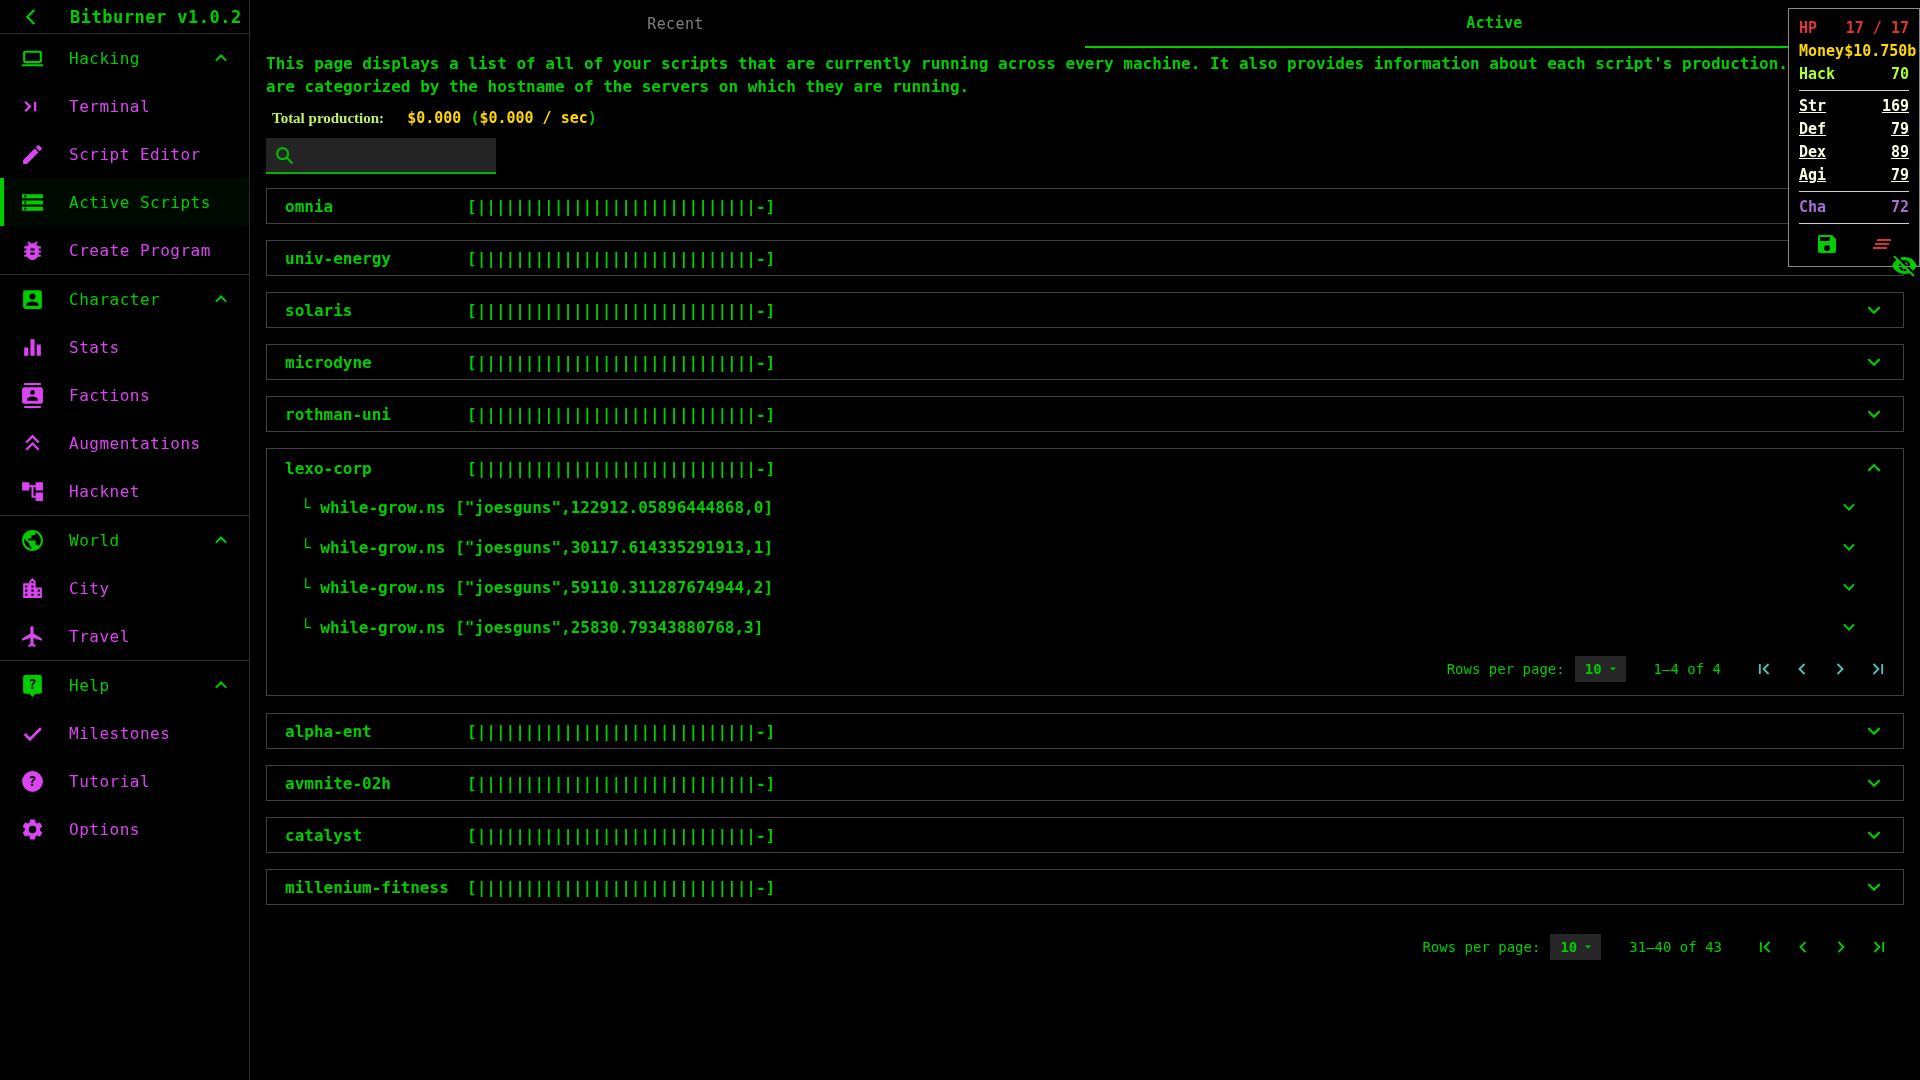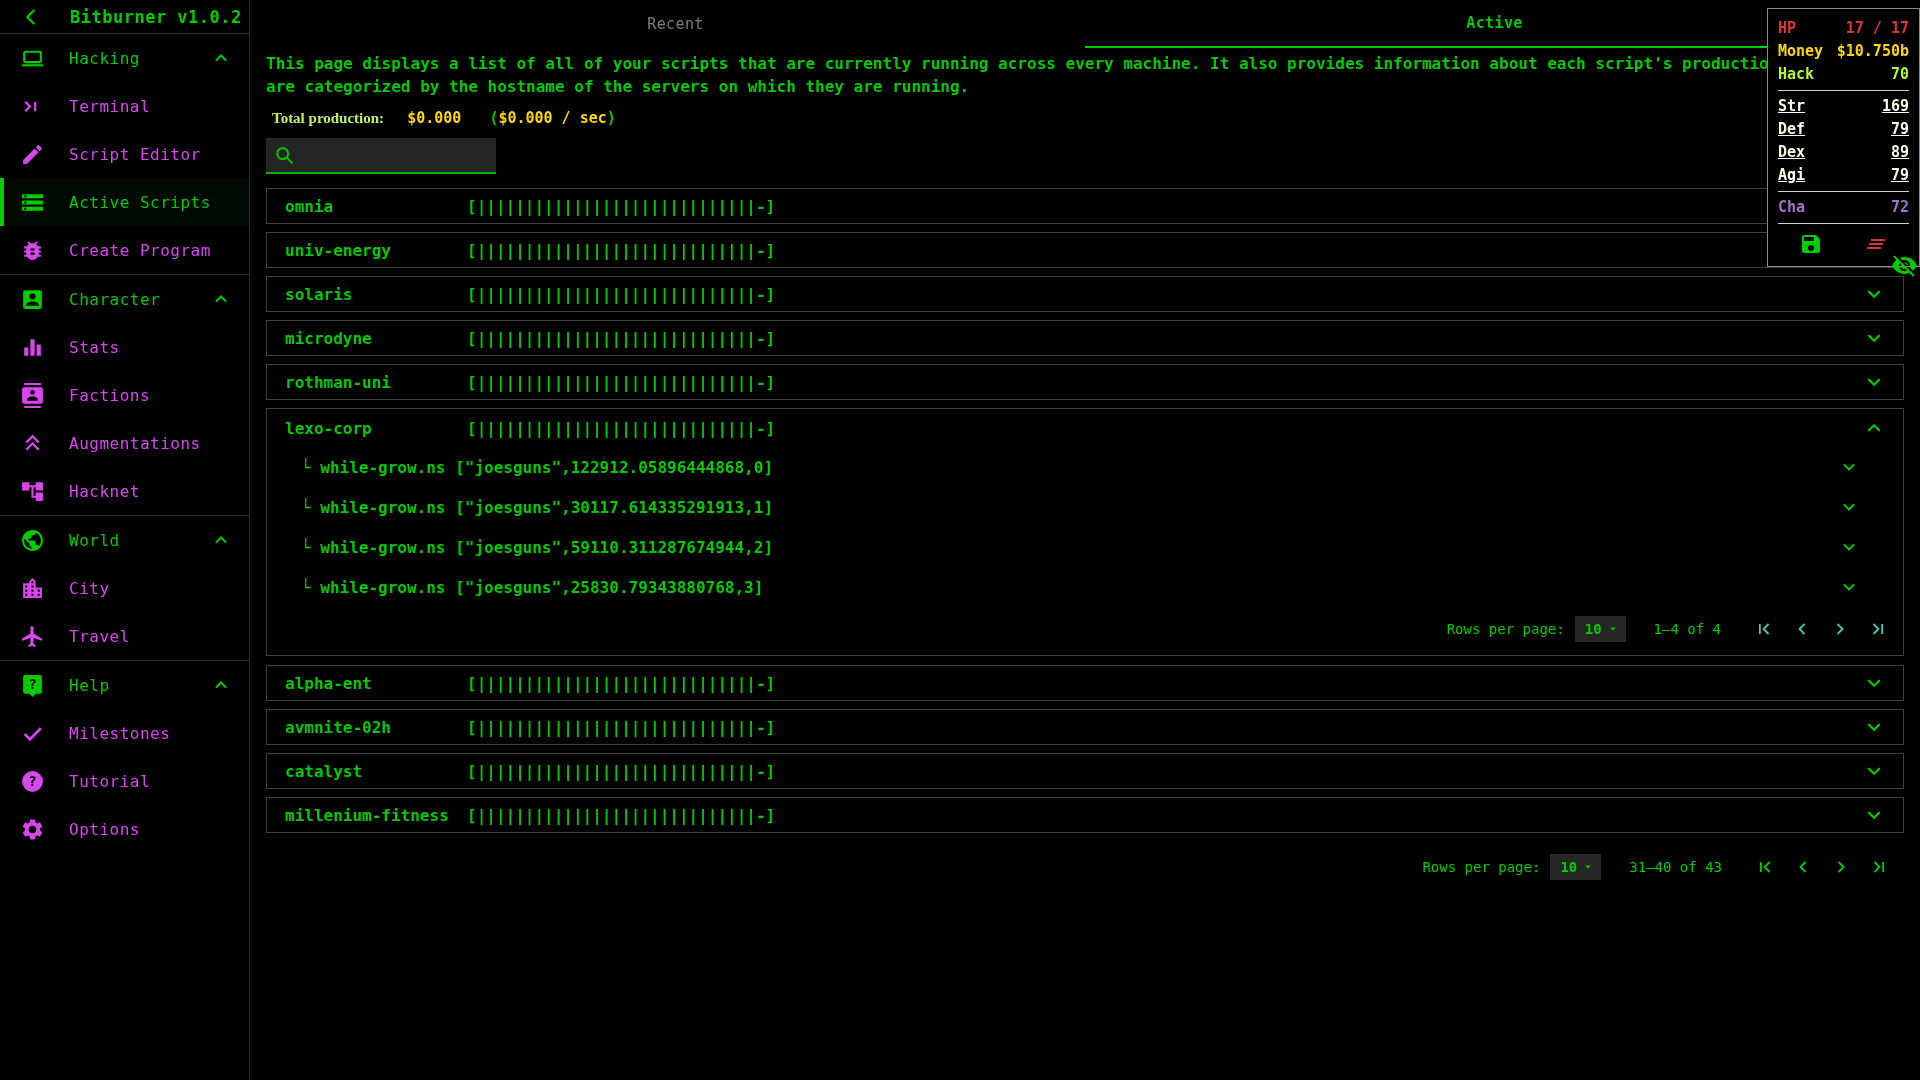--- a/index.html
+++ b/index.html
@@ -30,29 +30,29 @@
   .main { margin-left:250px; padding:0 16px; position:relative; height:1080px; }
   .tabs { display:flex; height:48px; }
   .tab { flex:1; display:flex; align-items:center; justify-content:center; font-size:15px; letter-spacing:.4px; cursor:pointer; }
   .tab-active { color:#00cc00; font-weight:700; border-bottom:2px solid #00cc00; }
   .tab-inactive { color:#7e7e7e; }
 
   .desc { color:#00cc00; font-size:16px; font-weight:700; line-height:23px; max-width:1660px; margin:4px 0 0; }
   .prod { margin-top:10px; padding-left:6px; font-size:15px; font-weight:700; line-height:20px; }
   .prod .lab { color:#bef264;font-family:Liberation Serif, serif; }
   .prod .val { color:#ffd700; margin-left:14px; }
-  .prod .rate { margin-left:19px; }
+  .prod .rate { margin-left:0; }
   .prod .g { color:#00cc00; }
   .prod .y { color:#ffd700; }
 
   .searchbox { margin-top:10px; width:230px; height:36px; background:#242424; border-bottom:2px solid #00b300; display:flex; align-items:center; padding:0 7px; }
   .searchbox .sic { width:22px; height:22px; color:#00bb00; flex-shrink:0; }
   .searchbox input { flex:1; min-width:0; background:transparent; border:none; outline:none; color:#00cc00; font:16px "DejaVu Sans Mono","Liberation Mono",monospace; margin-left:6px; }
 
-  .list { margin-top:14px; display:flex; flex-direction:column; gap:8px;justify-content:space-between; }
+  .list { margin-top:14px; display:flex; flex-direction:column; gap:16px;justify-content:space-between; }
   .srow { border:1px solid #3f3f3f; height:36px; display:flex; align-items:center; padding:0 18px; cursor:pointer; background:#000; }
   .sname { color:#00cc00; font-size:16px; font-weight:700; width:182px; flex-shrink:0; white-space:nowrap; }
   .sbar { color:#00cc00; font-size:16px; font-weight:600; flex:1; white-space:pre; }
   .chev-acc { width:22px; height:22px; color:#00cc00; flex-shrink:0; }
 
   .group { border:1px solid #3f3f3f; }
   .group .srow { border:none; height:38px; }
   .script-row { height:40px; display:flex; align-items:center; padding:0 44px 0 34px; cursor:pointer; }
   .script-text { color:#00cc00; font-size:16px; font-weight:600; flex:1; white-space:pre; }
   .script-row .chev-acc { width:20px; height:20px; }
@@ -64,21 +64,21 @@
   .pg-select { display:flex; align-items:center; background:#262626; margin-left:10px; padding:5px 6px 5px 10px; cursor:pointer;font-weight:bold; }
   .pg-select .v { color:#00cc00; font-size:14px; margin-right:4px; }
   .pg-select .caret { width:14px; height:14px; color:#00cc00; }
   .pg-range { color:#00cc00; font-size:14px; margin:0 24px 0 28px; }
   .pg-btn { width:38px; height:30px; display:flex; align-items:center; justify-content:center; cursor:pointer; background:none; border:none; padding:0; }
   .pg-btn svg { width:20px; height:20px; }
   .pg-teal { color:#4dc3ba; }
   .pg-green { color:#00cc00; }
 
   
-  .hud { position:absolute; top:8px; right:0; width:153px; background:#000; border:1px solid #8a8a8a; padding:8px 10px 10px; z-index:5; }
+  .hud { position:absolute; top:8px; right:0; width:132px; background:#000; border:1px solid #8a8a8a; padding:8px 10px 10px; z-index:5; }
   .hud-row { display:flex; justify-content:space-between; font-size:15px; font-weight:700; line-height:23px; }
   .hud-div { border:none; border-top:1px solid #cfcfcf; margin:4px 0; }
   .c-hp { color:#dd3434; } .c-money { color:#ffd700; } .c-hack { color:#adff2f; }
   .c-combat { color:#faffdf;text-decoration:underline; } .c-cha { color:#a671d1; }
   .hud-icons { display:flex; align-items:center; justify-content:space-around; margin-top:8px; }
   .hud-save { width:24px; height:24px; color:#00cc00; cursor:pointer; }
   .hud-clear { width:24px; height:24px; color:#d13535; cursor:pointer; }
   .eye-toggle { position:absolute; top:252px; right:2px; width:27px; height:27px; color:#00cc00; z-index:6; cursor:pointer; }
 </style>
 </head>

